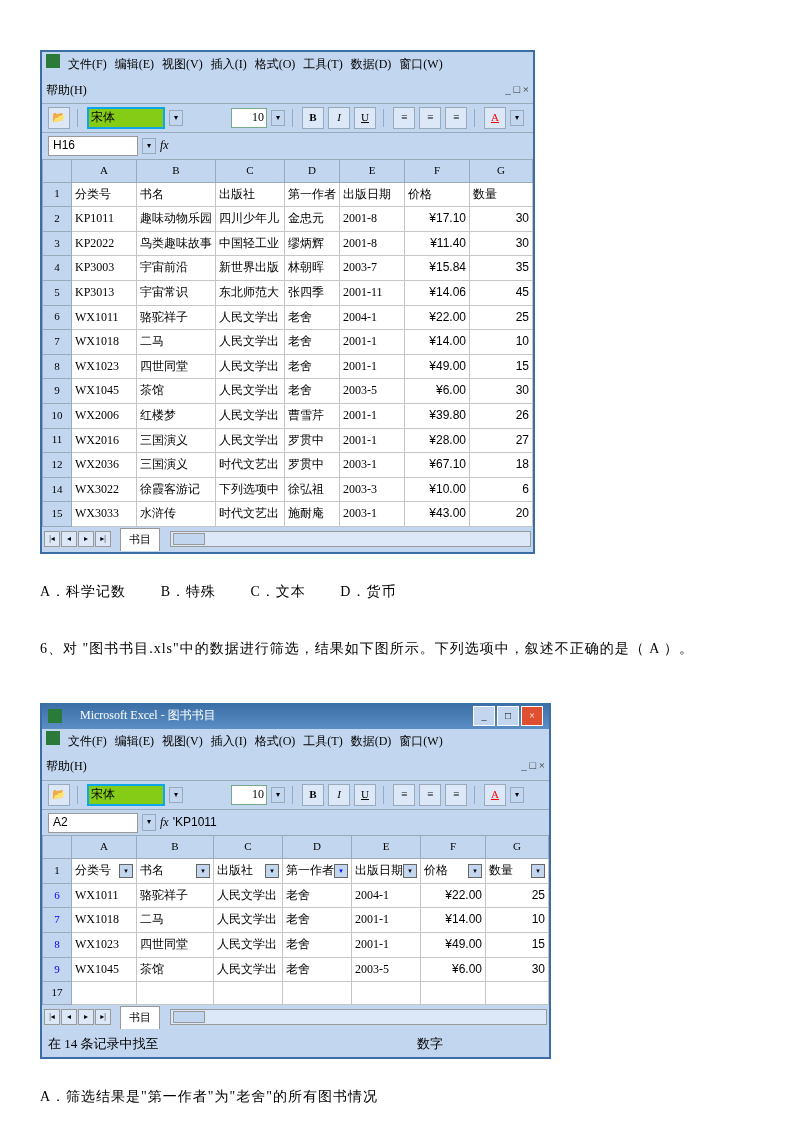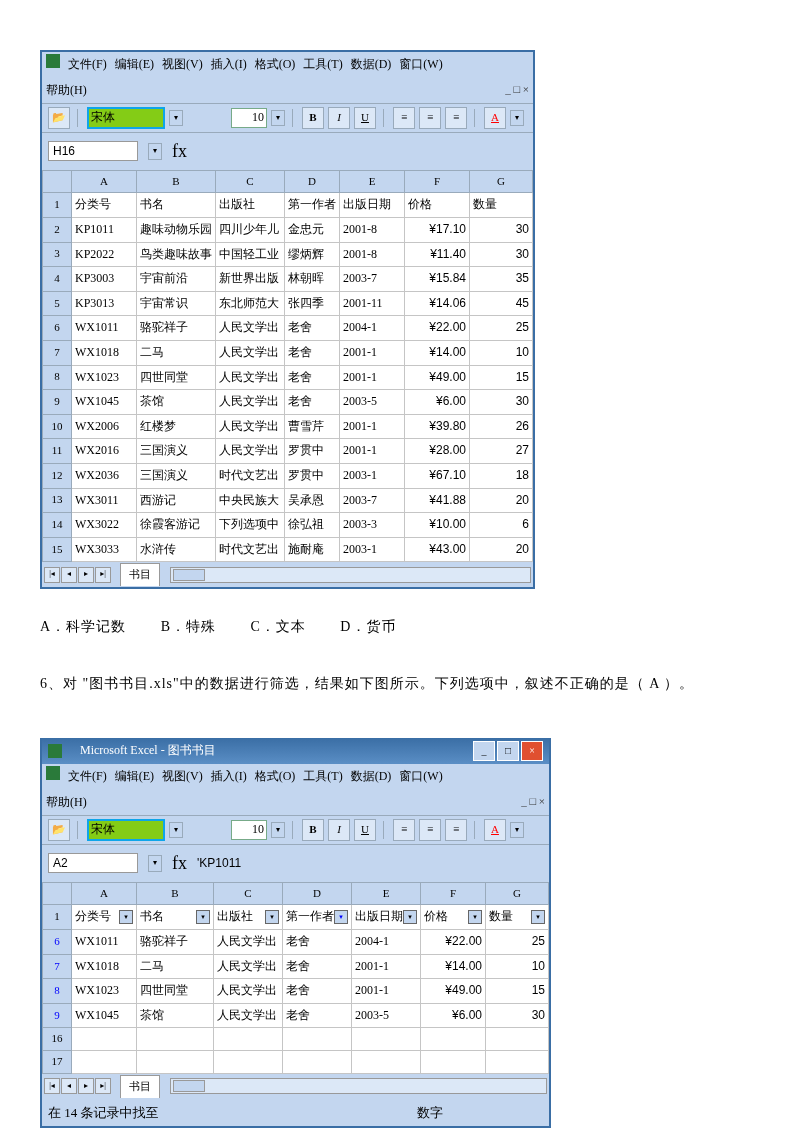--- a/index.html
+++ b/index.html
@@ -13,23 +13,23 @@
 .excel-icon{width:14px;height:14px;background:#2a7a3a;display:inline-block}
 .menubar{background:#c3d6ef;padding:2px 4px;font-size:12px;display:flex;flex-wrap:wrap;gap:0 8px;font-family:"SimSun"}
 .menu-item{color:#000}
 .win-ctrl{margin-left:auto;font-size:11px;color:#333}
 .toolbar{background:#c3d6ef;padding:3px 6px;display:flex;align-items:center;gap:4px;border-top:1px solid #9ab;border-bottom:1px solid #9ab}
 .tb-btn{width:20px;height:20px;border:1px solid #9ab;background:#dce8f7;display:inline-flex;align-items:center;justify-content:center;font-size:11px}
 .font-box{width:70px;height:18px;background:#84cc16;border:2px solid #0ea5e9;font-size:12px;padding:0 2px;display:inline-flex;align-items:center}
 .size-box{width:30px;height:18px;background:#fff;border:1px solid #7a8;font-size:12px;padding:0 2px;display:inline-flex;align-items:center;justify-content:flex-end}
 .dd{width:12px;background:#c3d6ef;border:1px solid #9ab;display:inline-flex;align-items:center;justify-content:center;font-size:8px}
 .sep{width:2px;height:18px;border-left:1px solid #9ab;margin:0 3px}
-.formulabar{background:#c3d6ef;padding:2px 6px;display:flex;align-items:center;gap:10px;font-size:12px}
+.formulabar{background:#c3d6ef;padding:2px 6px;display:flex;align-items:center;gap:4px;font-size:12px}
 .namebox{width:80px;height:18px;background:#fff;border:1px solid #999;padding:0 4px;font-family:Arial;display:inline-flex;align-items:center}
-.fx{font-family:serif;font-size:18px}
+.fx{font-style:italic;font-family:serif;font-size:12px}
 .fx-content{flex:1;font-family:Arial}
 .grid{background:#fff;font-size:12px;font-family:"SimSun"}
 table{border-collapse:collapse}
 .grid th{background:#c3d6ef;border:1px solid #9ab;font-weight:normal;text-align:center;padding:1px 2px;font-size:11px}
 .grid th.rowh{width:24px;background:#c3d6ef}
 .grid th.colh{height:16px}
 .grid td{border:1px solid #c5c5c5;padding:1px 3px;height:15px;font-size:12px;white-space:nowrap;overflow:hidden}
 .col-a{width:58px}.col-b{width:70px}.col-c{width:62px}.col-d{width:46px}.col-e{width:58px}.col-f{width:58px}.col-g{width:56px}
 .right{text-align:right;font-family:Arial}
 .left{text-align:left}
@@ -234,30 +234,20 @@
             <th class="rowh">12</th>
             <td class="col-a left">WX2036</td>
             <td class="col-b left">三国演义</td>
             <td class="col-c left">时代文艺出</td>
             <td class="col-d left">罗贯中</td>
             <td class="col-e left">2003-1</td>
             <td class="col-f right">¥67.10</td>
             <td class="col-g right">18</td>
           </tr>
           <tr>
-            <th class="rowh">13</th>
-            <td class="col-a left">WX3011</td>
-            <td class="col-b left">西游记</td>
-            <td class="col-c left">中央民族大</td>
-            <td class="col-d left">吴承恩</td>
-            <td class="col-e left">2003-7</td>
-            <td class="col-f right">¥41.88</td>
-            <td class="col-g right">20</td>
-          </tr>
-          <tr>
             <th class="rowh">14</th>
             <td class="col-a left">WX3022</td>
             <td class="col-b left">徐霞客游记</td>
             <td class="col-c left">下列选项中</td>
             <td class="col-d left">徐弘祖</td>
             <td class="col-e left">2003-3</td>
             <td class="col-f right">¥10.00</td>
             <td class="col-g right">6</td>
           </tr>
           <tr>
@@ -452,30 +442,20 @@
             <th class="rowh">9</th>
             <td class="col-a left">WX1045</td>
             <td class="col-b left">茶馆</td>
             <td class="col-c left">人民文学出</td>
             <td class="col-d left">老舍</td>
             <td class="col-e left">2003-5</td>
             <td class="col-f right">¥6.00</td>
             <td class="col-g right">30</td>
           </tr>
           <tr>
-            <th class="rowh">16</th>
-            <td></td>
-            <td></td>
-            <td></td>
-            <td></td>
-            <td></td>
-            <td></td>
-            <td></td>
-          </tr>
-          <tr>
             <th class="rowh">17</th>
             <td></td>
             <td></td>
             <td></td>
             <td></td>
             <td></td>
             <td></td>
             <td></td>
           </tr>
         </tbody>

